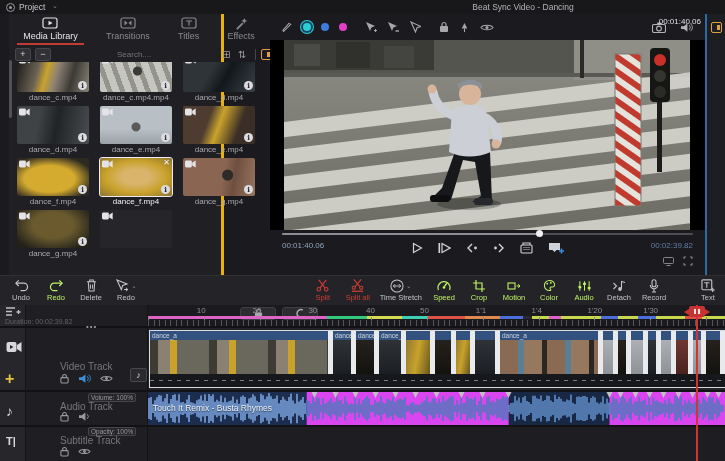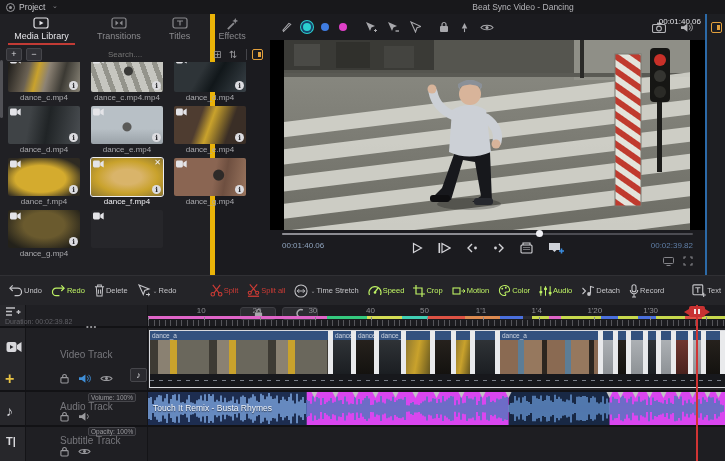--- a/index.html
+++ b/index.html
@@ -10,21 +10,21 @@
 
 
 #topbar{position:absolute;left:0;top:0;width:725px;height:14px;background:#18181b;z-index:30}
 #logo{position:absolute;left:6px;top:3px;width:9px;height:9px;border:1.2px solid #9a9a9e;border-radius:50%}
 #logo::after{content:'';position:absolute;left:2px;top:2px;width:3px;height:3px;background:#9a9a9e;border-radius:50%}
 #menu-project{position:absolute;left:19px;top:2px;font-size:8.5px;color:#c6c6ca}
 #menu-caret{position:absolute;left:52px;top:2px;font-size:7px;color:#8a8a8e}
 #win-title{position:absolute;left:523px;top:2px;transform:translateX(-50%);font-size:8.5px;color:#b4b4b8;white-space:nowrap}
 
 
-#library{position:absolute;left:0;top:14px;width:215px;height:261px;background:#202024;border-right:5px solid #eab308}
+#library{position:absolute;left:9px;top:14px;width:215px;height:261px;background:#202024;border-right:3px solid #eab308}
 #tabs{position:absolute;left:0;top:0;width:260px;height:30px;display:flex;justify-content:space-around;align-items:center}
 .tab{display:flex;flex-direction:column;align-items:center;gap:2px;color:#8a8a8e;cursor:default}
 .tab .ic{height:12px}
 .tab-label{font-size:9px;white-space:nowrap}
 .tab.active{color:#e4e4e8;position:relative}
 .tab.active::after{content:'';position:absolute;left:-6px;right:-6px;bottom:-4px;height:2px;background:#c23b35}
 #libtools{position:absolute;left:0;top:33px;width:270px;height:16px}
 .sqbtn{position:absolute;top:1px;width:16px;height:13px;background:#313136;border:1px solid #46464b;border-radius:2px;color:#d8d8dc;font-size:9px;line-height:11px;text-align:center}
 #search-input{position:absolute;left:108px;top:1px;width:94px;height:13px;background:transparent;border:none;outline:none;color:#85858a;font-size:8px;font-family:inherit}
 .minitool{position:absolute;top:2px;color:#9a9a9e;font-size:10px;line-height:11px}
@@ -69,21 +69,21 @@
 #pvctrl{position:absolute;left:0;top:222px;width:435px;height:39px}
 #cur-time{position:absolute;left:12px;top:5px;font-size:8px;color:#8fa3bd}
 #tot-time{position:absolute;right:12px;top:5px;font-size:8px;color:#5f7ea6}
 #ctrl-icons{position:absolute;left:0;right:0;top:6px;display:flex;justify-content:center;gap:15px;color:#d4d4d8}
 #ctrl-right{position:absolute;right:12px;top:20px;display:flex;gap:9px;color:#85858a}
 #rightrail{position:absolute;left:705px;top:14px;width:20px;height:261px;background:#1d1e22;border-left:2px solid #2c6aa8}
 #rail-collapse{position:absolute;left:4px;top:8px}
 
 
 #toolbar{position:absolute;left:0;top:275px;width:725px;height:30px;background:#242428;border-top:1px solid #303034;display:flex;align-items:center;padding:0 4px 0 8px;gap:9px}
-.tool{display:flex;flex-direction:row;align-items:center;gap:1px;color:#c4c4c8;min-width:26px}
+.tool{display:flex;flex-direction:column;align-items:center;gap:1px;color:#c4c4c8;min-width:26px}
 .tool .ic{height:13px}
 .tool-label{font-size:7.5px;white-space:nowrap}
 .tool.disabled{color:#bef264}
 .tool.accent{color:#cc3b35}
 .tool .caret{font-size:6px;margin-left:2px;color:#9a9a9e}
 #tb-spacer{flex:1}
 #tb-spacer2{flex:0 0 10px}
 #tl-current-time{position:absolute;right:24px;top:17px;font-size:8px;color:#e0e0e4;z-index:40}
 
 
@@ -752,21 +752,21 @@
         <rect x="0.5" y="0.5" width="10" height="10" rx="2" fill="currentColor"></rect>
         <path d="M11 3.5l4.5-3v10l-4.5-3z" fill="currentColor"></path>
         <path d="M4 3.5l3.5 2L4 7.5z" fill="#27272b"></path>
       </svg>
     </span>
   <span id="rail-plus">+</span>
   <span class="railic" style="top:98px;font-size:14px">♪</span>
   <span class="railic" style="top:130px;font-size:11px;font-weight:bold">T|</span>
 
   <span class="track-dots">•••</span>
-  <span class="track-name" style="top:44px">Video Track</span>
+  <span class="track-name" style="top:56px">Video Track</span>
   <div class="track-icons" style="left:60px;top:68px">
     <span class="ic">
         <svg width="9" height="11" viewBox="0 0 10 12">
           <rect x="1" y="5" width="8" height="6" rx="1" fill="none" stroke="currentColor" stroke-width="1.2"></rect>
           <path d="M3 5V3.5a2 2 0 0 1 4 0V5" fill="none" stroke="currentColor" stroke-width="1.2"></path>
         </svg>
       </span>
     <span class="ic" style="color:#3f8fd8">
         <svg width="13" height="11" viewBox="0 0 14 12">
           <path d="M1 4.5h3l4-3v9l-4-3H1z" fill="currentColor"></path>

